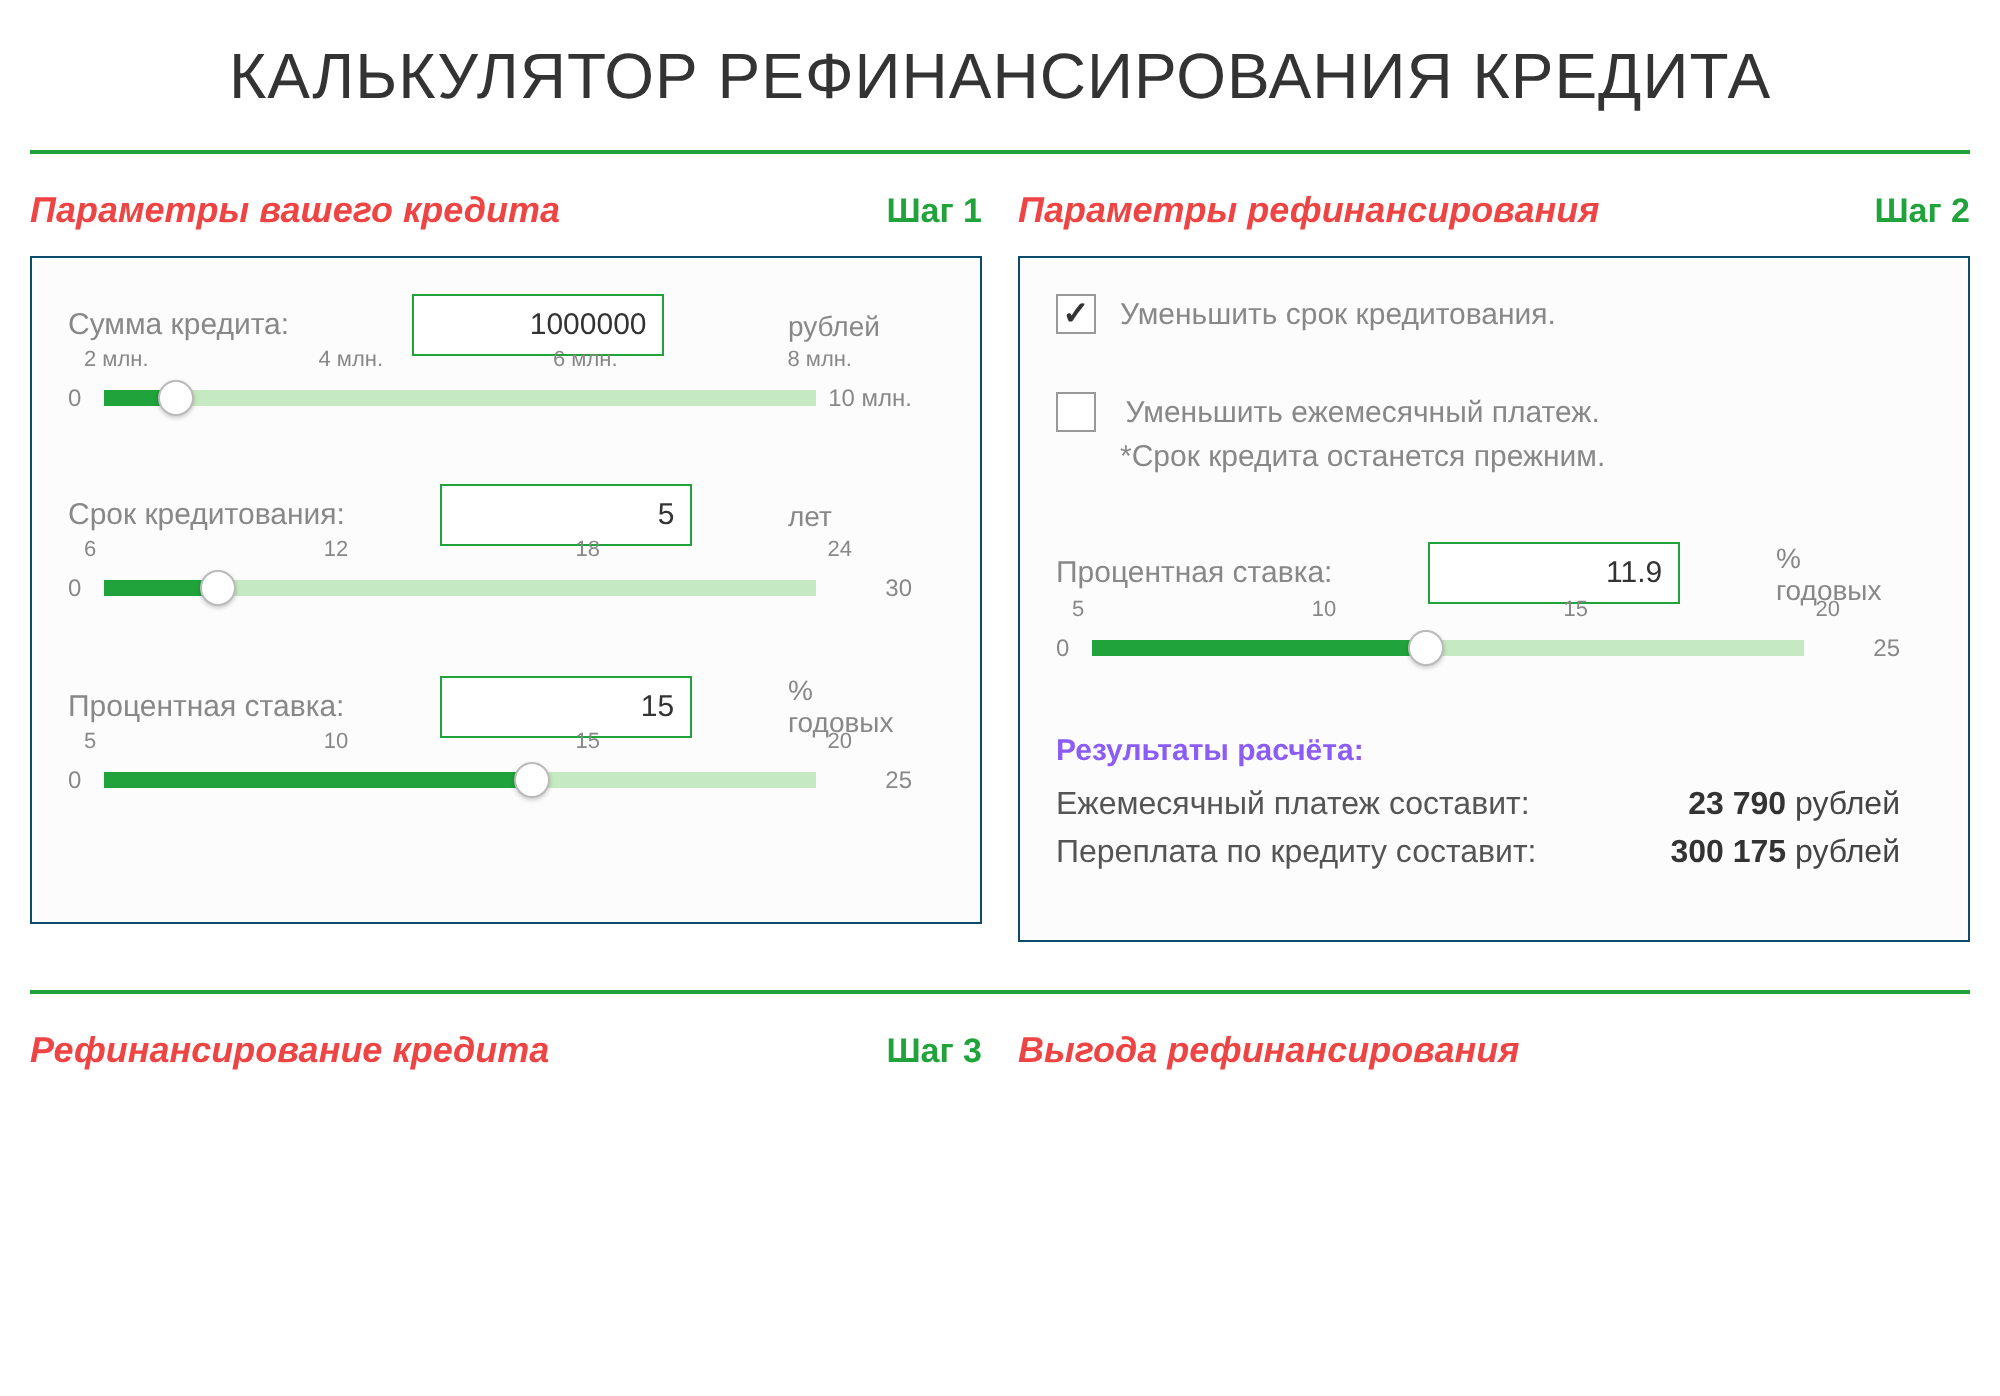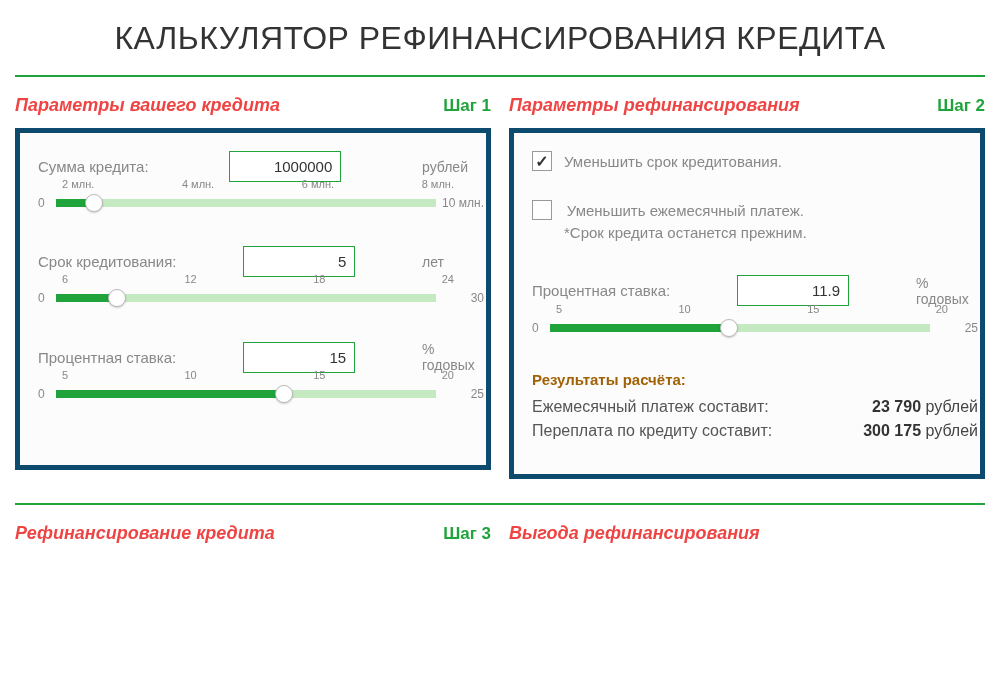--- a/index.html
+++ b/index.html
@@ -42,37 +42,37 @@
       font-weight: 700;
       color: #ef4444;
       font-style: italic;
     }
     .step-label {
       font-size: 17px;
       font-weight: 700;
       color: #1fa33a;
     }
     .panel {
-      border: 5px solid #0c4a6e;
-      padding: 18px 2px 28px 18px;
+      border: 1px solid #0c4a6e;
+      padding: 18px 34px 28px 18px;
       background: #fcfcfc;
     }
     .field-row {
       display: flex;
       align-items: center;
       justify-content: space-between;
       gap: 8px;
       margin-bottom: 10px;
     }
     .field-label {
       color: #888;
       font-size: 15px;
     }
     .field-input {
-      width: 112px;
+      width: 126px;
       border: 1px solid #1fa33a;
       padding: 6px 8px;
       text-align: right;
       font-size: 15px;
       color: #333;
       background: #fff;
     }
     .field-unit {
       color: #888;
       font-size: 14px;
@@ -82,21 +82,21 @@
     .slider-wrap {
       position: relative;
       margin-top: 6px;
       margin-bottom: 36px;
     }
     .slider-ticks {
       display: flex;
       justify-content: space-between;
       position: absolute;
       top: -18px;
-      left: 24px;
+      left: 8px;
       right: 30px;
       font-size: 11px;
       color: #888;
     }
     .slider-ends {
       display: flex;
       justify-content: space-between;
       align-items: center;
     }
     .slider-end-label {
@@ -154,21 +154,21 @@
       color: #333;
       font-weight: bold;
     }
     .checkbox-text {
       color: #888;
       font-size: 15px;
       line-height: 1.5;
       text-align: center;
     }
     .results-title {
-      color: #a16207;
+      color: #8b5cf6;
       font-weight: 700;
       font-size: 15px;
       margin-bottom: 10px;
     }
     .results-row {
       display: flex;
       justify-content: space-between;
       font-size: 16px;
       color: #555;
       margin-bottom: 6px;

